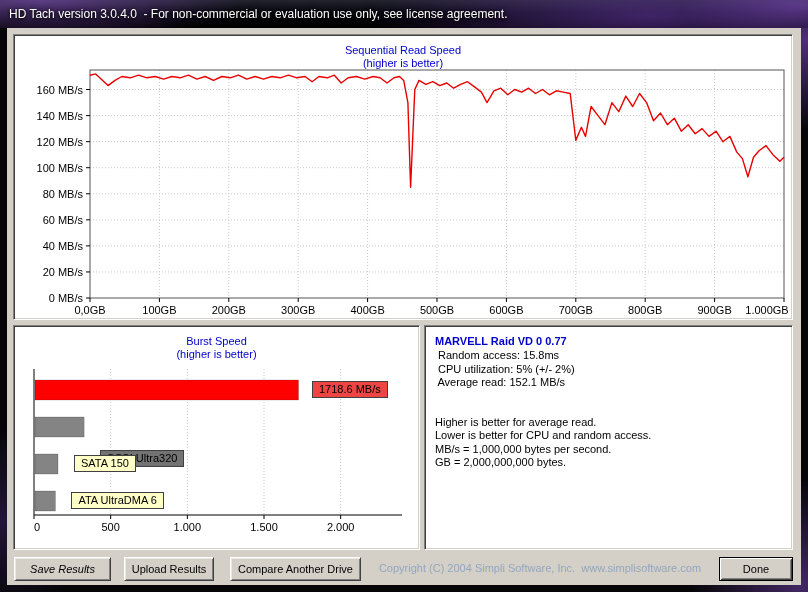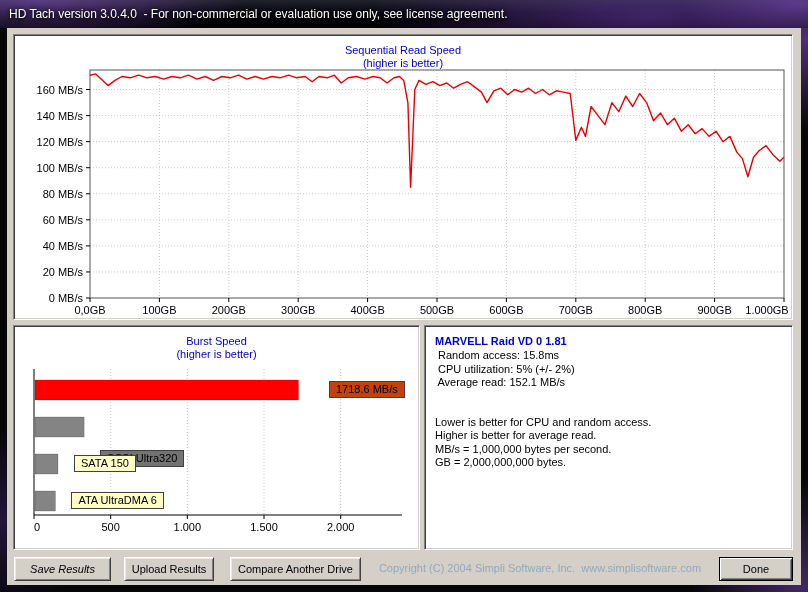--- a/index.html
+++ b/index.html
@@ -161,36 +161,36 @@
           <text class="svglab" x="172.33333333333334" y="204" text-anchor="middle">1.000</text>
           <line class="tick" x1="249" y1="188" x2="249" y2="192"></line>
           <text class="svglab" x="249" y="204" text-anchor="middle">1.500</text>
           <line class="tick" x1="325.6666666666667" y1="188" x2="325.6666666666667" y2="192"></line>
           <text class="svglab" x="325.6666666666667" y="204" text-anchor="middle">2.000</text>
           <rect x="20" y="53" width="263.5" height="20" fill="#ff0000" stroke="rgba(0,0,0,0.35)" stroke-width="0.5"></rect>
           <rect x="20" y="90" width="49.1" height="20" fill="#848484" stroke="rgba(0,0,0,0.35)" stroke-width="0.5"></rect>
           <rect x="20" y="127" width="23.0" height="20" fill="#848484" stroke="rgba(0,0,0,0.35)" stroke-width="0.5"></rect>
           <rect x="20" y="164" width="20.4" height="20" fill="#848484" stroke="rgba(0,0,0,0.35)" stroke-width="0.5"></rect>
         </svg>
-    <div class="burst-label" style="left: 315px; top: 55px; background: #c2410c; text-align: center;">1718.6 MB/s</div>
+    <div class="burst-label" style="left: 298px; top: 55px; background: #ef4444; text-align: center;">1718.6 MB/s</div>
         <div class="burst-label" style="left: 86.0667px; top: 92px; background: #737373; margin-top: 32px;">SCSI Ultra320</div>
         <div class="burst-label" style="left: 60px; top: 129px; background: rgb(255, 255, 200);">SATA 150</div>
         <div class="burst-label" style="left: 57.3933px; top: 166px; background: rgb(255, 255, 200);">ATA UltraDMA 6</div>
       </div>
 
     <div class="panel info-panel">
-      <div class="info-title">MARVELL Raid VD 0 1.81</div>
+      <div class="info-title">MARVELL Raid VD 0 0.77</div>
       <div id="info-lines">
           <div class="info-line"> Random access: 15.8ms</div>
           <div class="info-line"> CPU utilization: 5% (+/- 2%)</div>
           <div class="info-line"> Average read: 152.1 MB/s</div>
           <div class="info-line"></div>
           <div class="info-line"></div>
+          <div class="info-line">Higher is better for average read.</div>
           <div class="info-line">Lower is better for CPU and random access.</div>
-          <div class="info-line">Higher is better for average read.</div>
           <div class="info-line">MB/s = 1,000,000 bytes per second.</div>
           <div class="info-line">GB = 2,000,000,000 bytes.</div>
         </div>
     </div>
 
     <button class="btn" style="left:7px;width:97px;font-style:italic;">Save Results</button>
     <button class="btn" style="left:117px;width:90px;">Upload Results</button>
     <button class="btn" style="left:223px;width:131px;">Compare Another Drive</button>
     <div class="copyright">Copyright (C) 2004 Simpli Software, Inc.  www.simplisoftware.com</div>
     <button class="btn btn-default" style="left:712px;width:74px;">Done</button>

